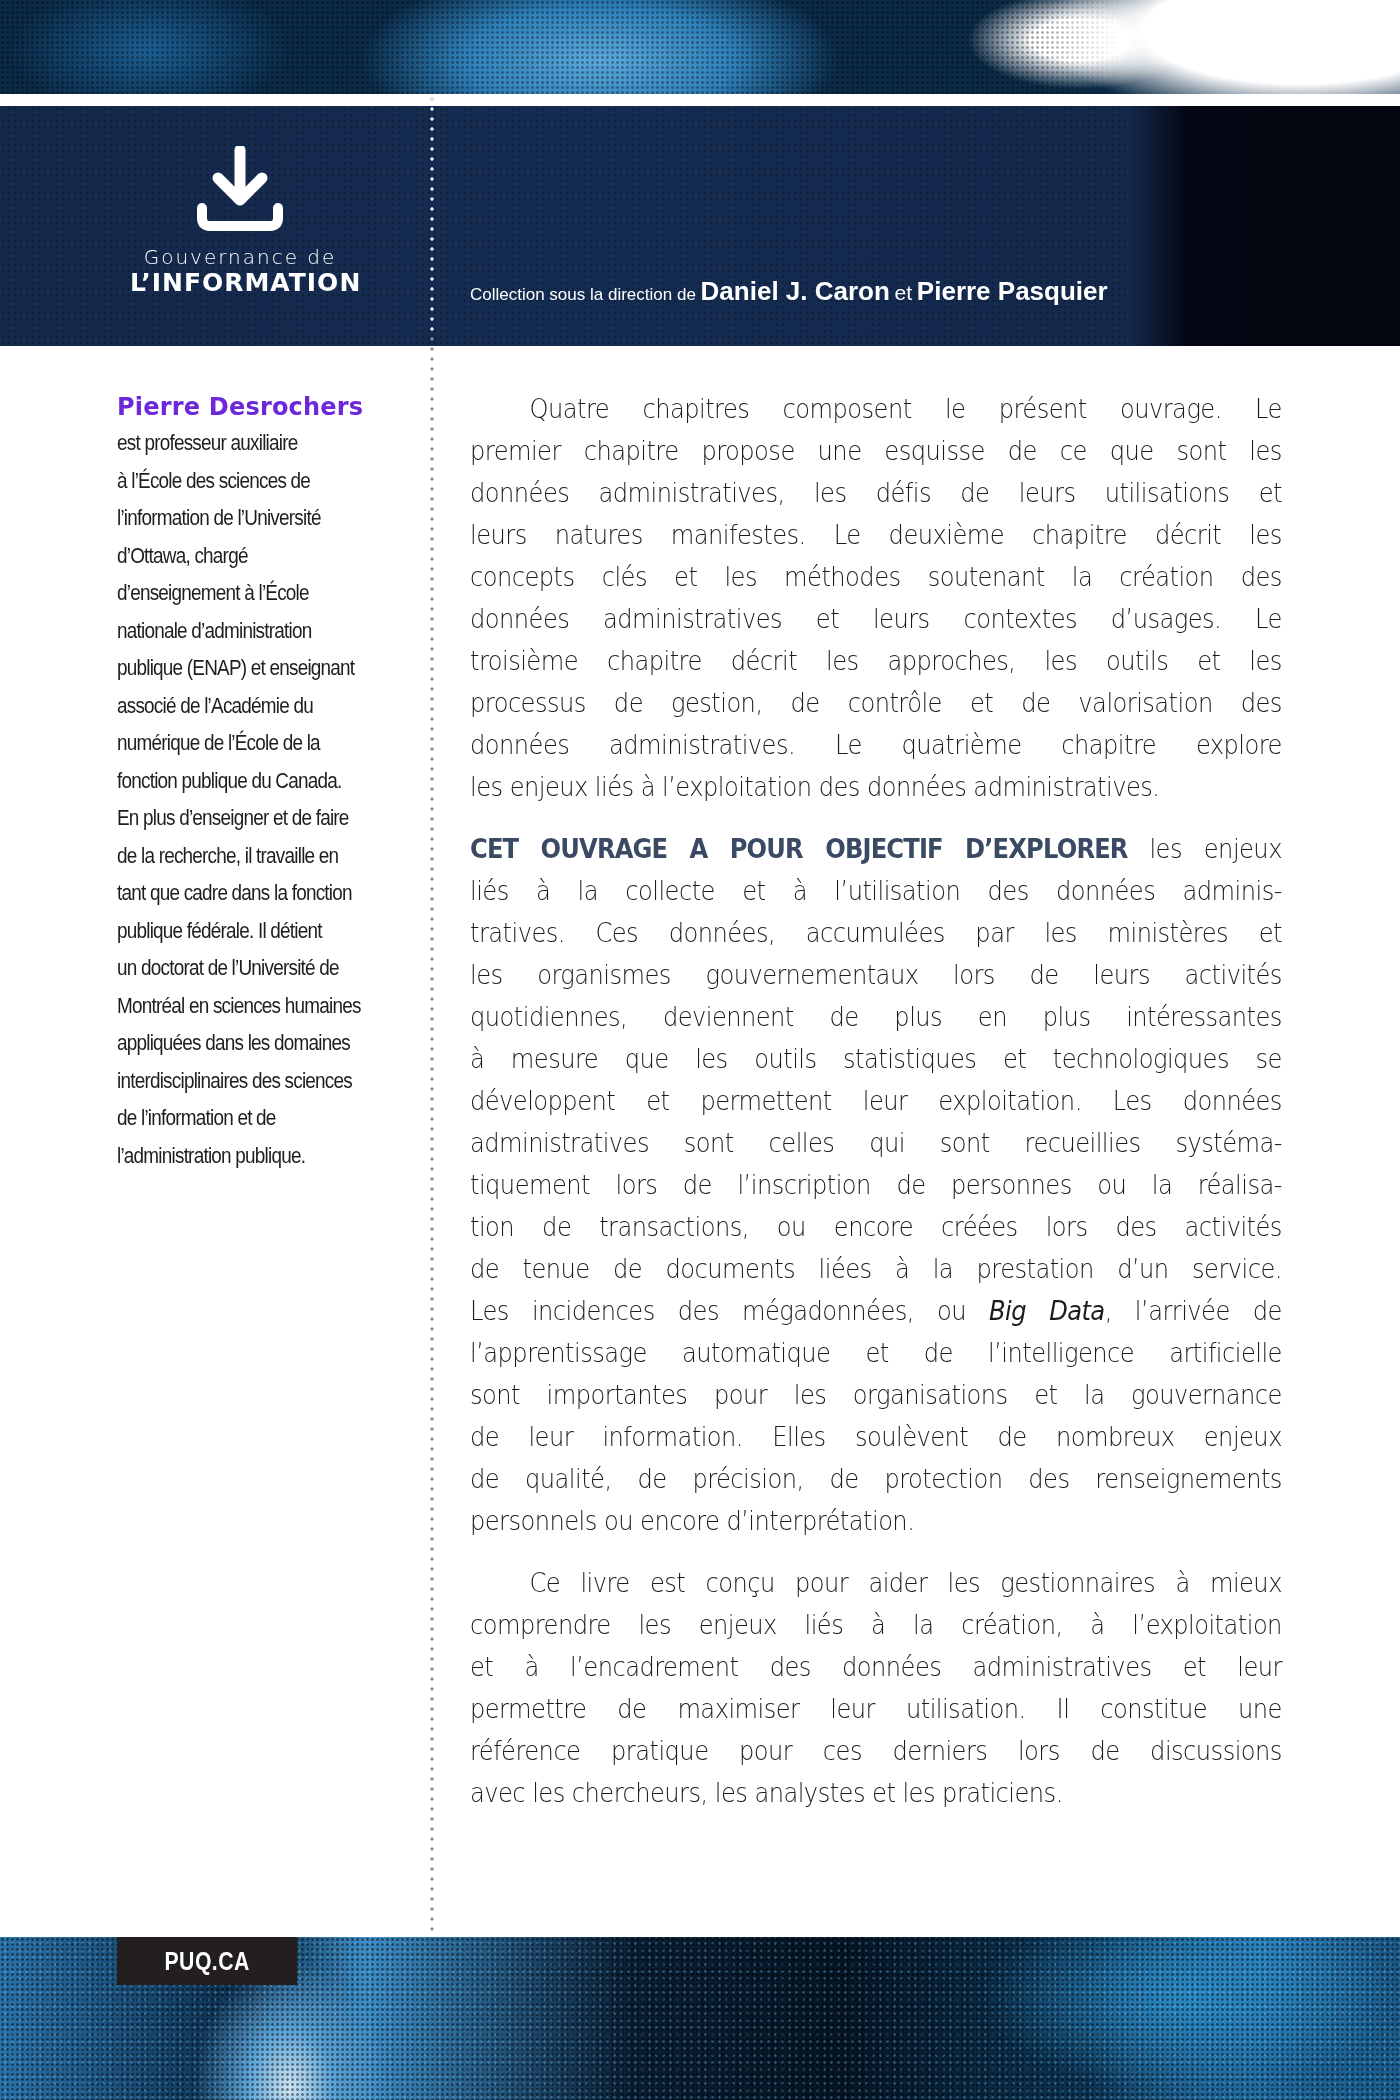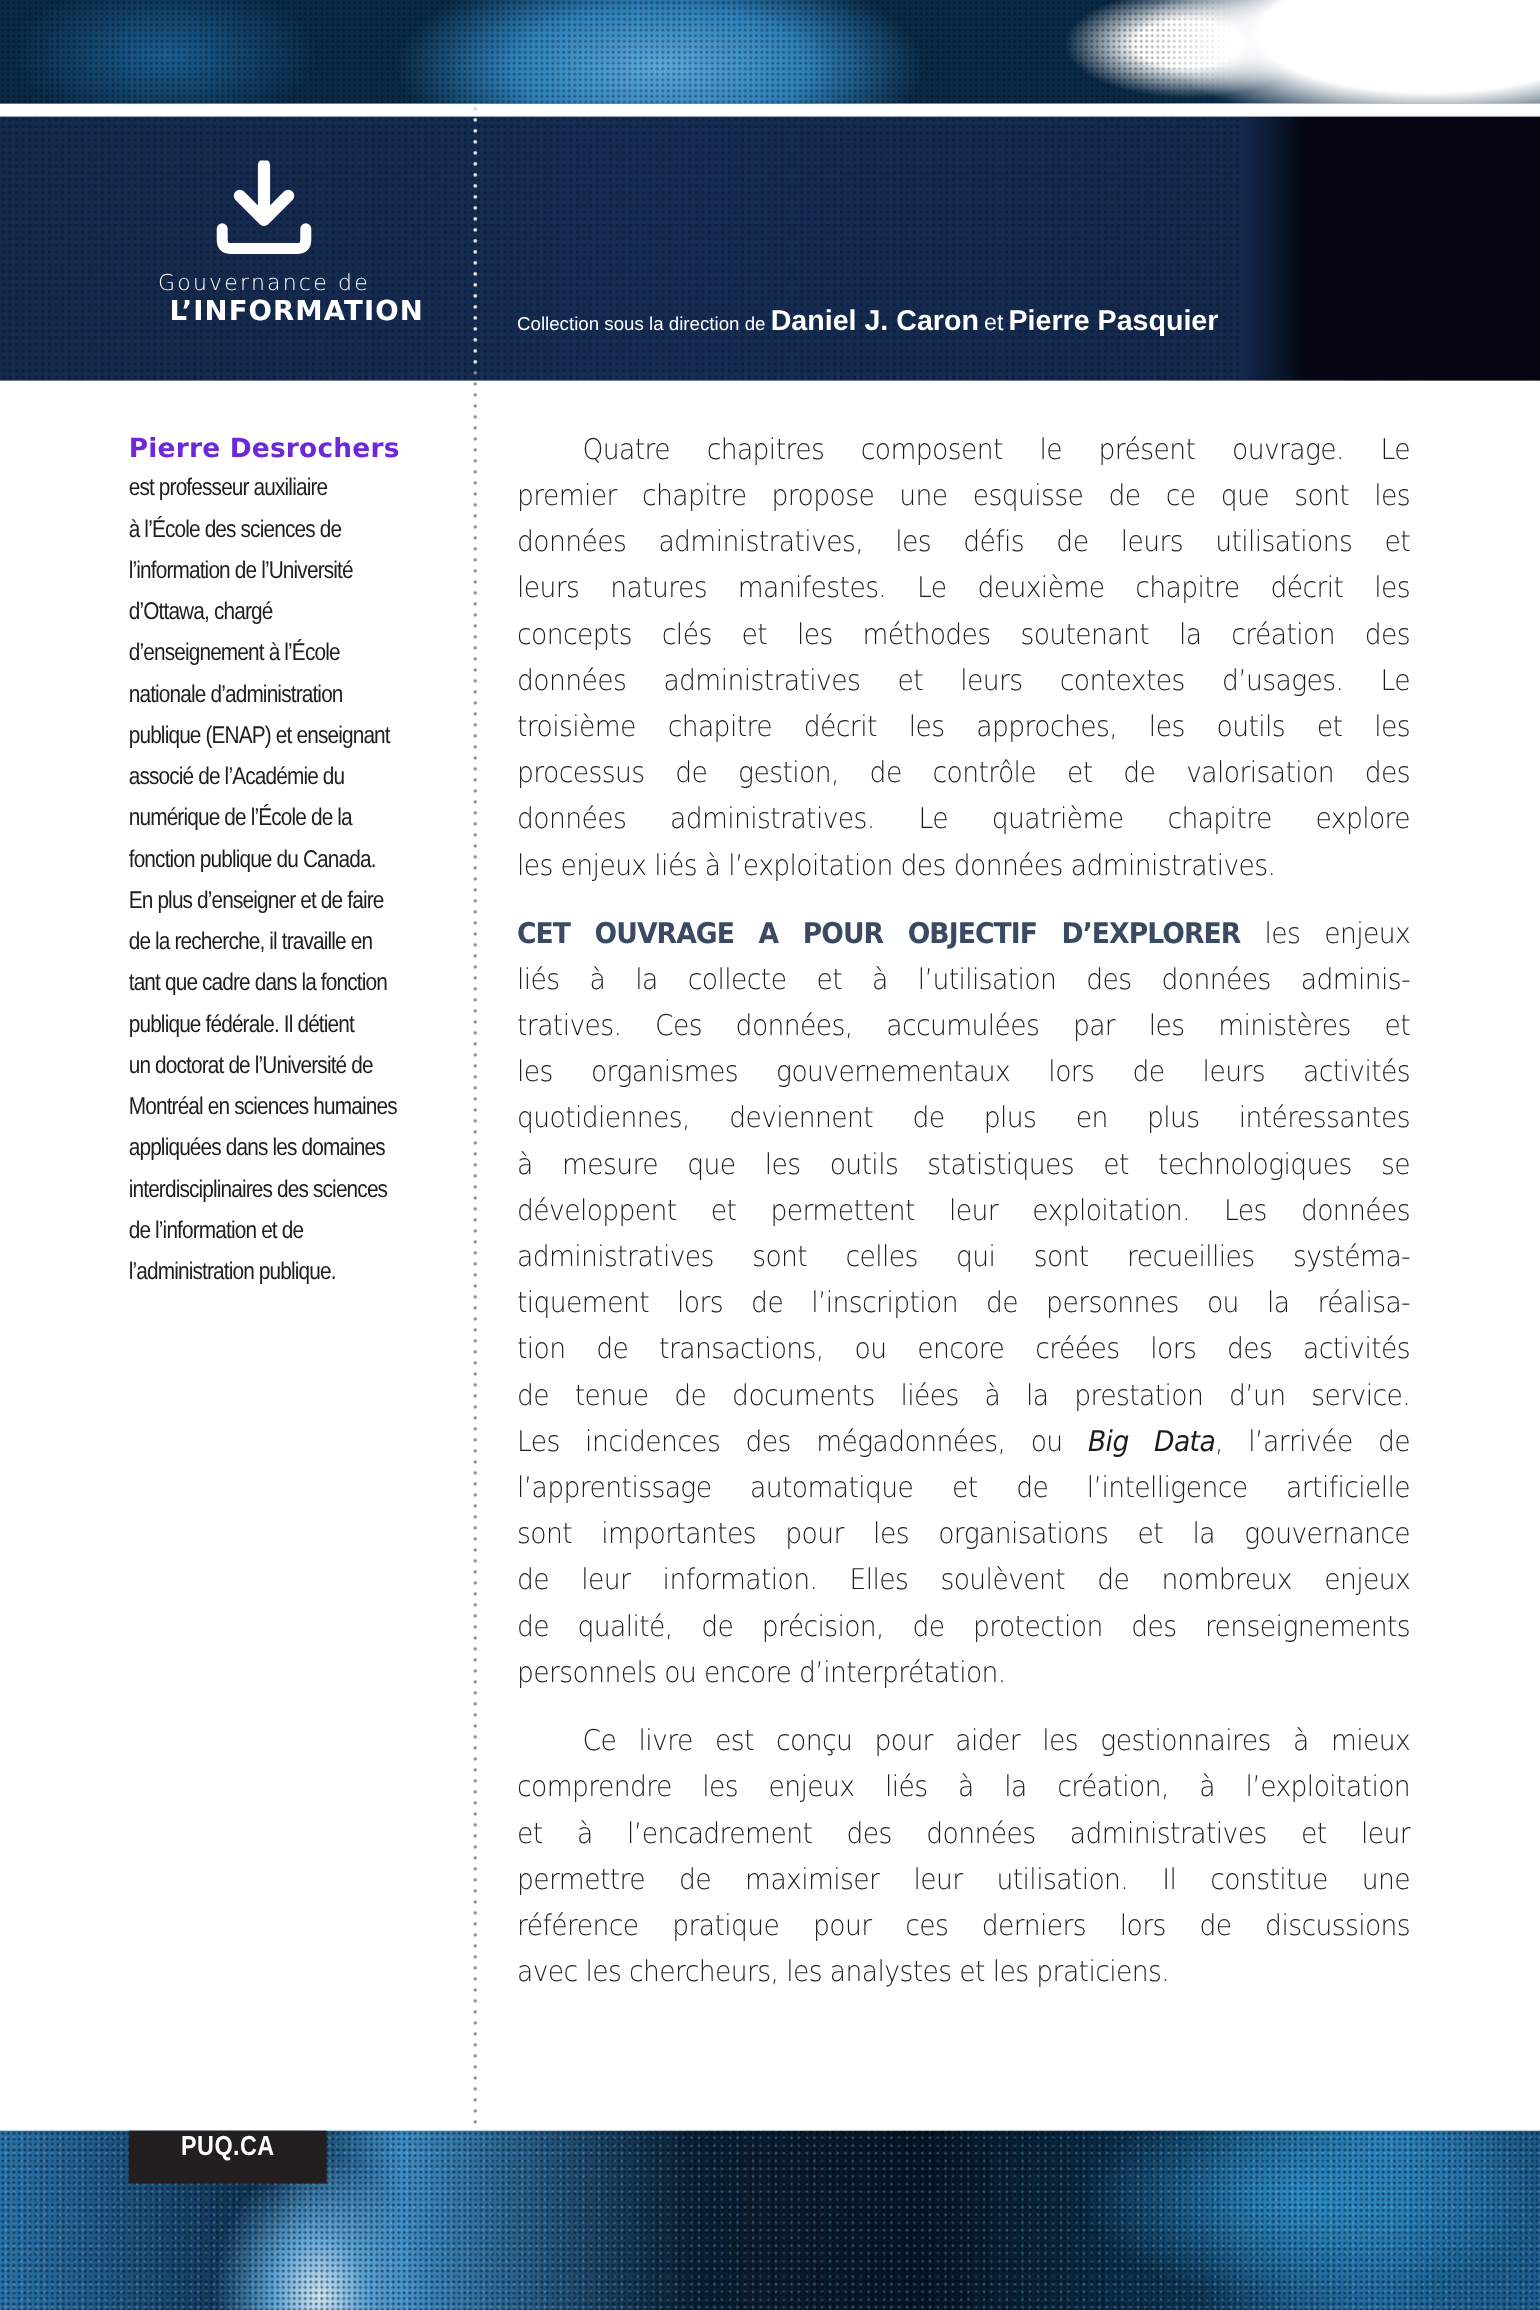--- a/index.html
+++ b/index.html
@@ -41,21 +41,21 @@
       position: absolute; left: 130px; top: 40px; width: 220px; text-align: center; z-index: 2;
       color: #ffffff;
     }
     .logo-icon { display: block; margin: 0 auto; width: 96px; height: 86px; }
     .logo-line1 {
       margin-top: 14px; font-family: "DejaVu Sans", sans-serif; font-size: 20px;
       letter-spacing: 2px; font-weight: 300; line-height: 22px;
     }
     .logo-line2 {
       font-family: "DejaVu Sans", sans-serif; font-size: 25px; font-weight: bold;
-      letter-spacing: 1px; line-height: 30px; margin-left: 24px;
+      letter-spacing: 1px; line-height: 30px;
     }
     .collection {
       position: absolute; left: 470px; top: 170px; z-index: 2; color: #ffffff;
       font-family: "Liberation Sans", sans-serif; font-size: 17px; white-space: nowrap;
     }
     .collection .name { font-size: 26px; font-weight: bold; }
     .collection .conj { font-size: 21px; }
     
     .divider {
       position: absolute; left: 430px; top: 94px; width: 4px; height: 1843px;
@@ -107,21 +107,21 @@
       content: ""; position: absolute; inset: 0;
       background-image: radial-gradient(rgba(0,0,0,0.45) 1px, transparent 1.7px),
                         radial-gradient(rgba(120,190,235,0.35) 1px, transparent 1.6px);
       background-size: 5px 5px, 7px 7px;
       background-position: 0 0, 2px 3px;
     }
     .puq {
       position: absolute; left: 117px; top: 1937px; width: 180px; height: 48px;
       background: #231f20; color: #ffffff; z-index: 2;
       font-family: "Liberation Sans", sans-serif; font-weight: bold; font-size: 25px;
-      display: flex; align-items: flex-start; justify-content: center; letter-spacing: 0.5px;
+      display: flex; align-items: center; justify-content: center; letter-spacing: 0.5px;
       text-decoration: none;
     }
     .puq span { display: inline-block; transform: scaleX(0.85); }
   </style>
 </head>
 <body>
 
 <div class="top-art"></div>
 
 <div class="header-band">

